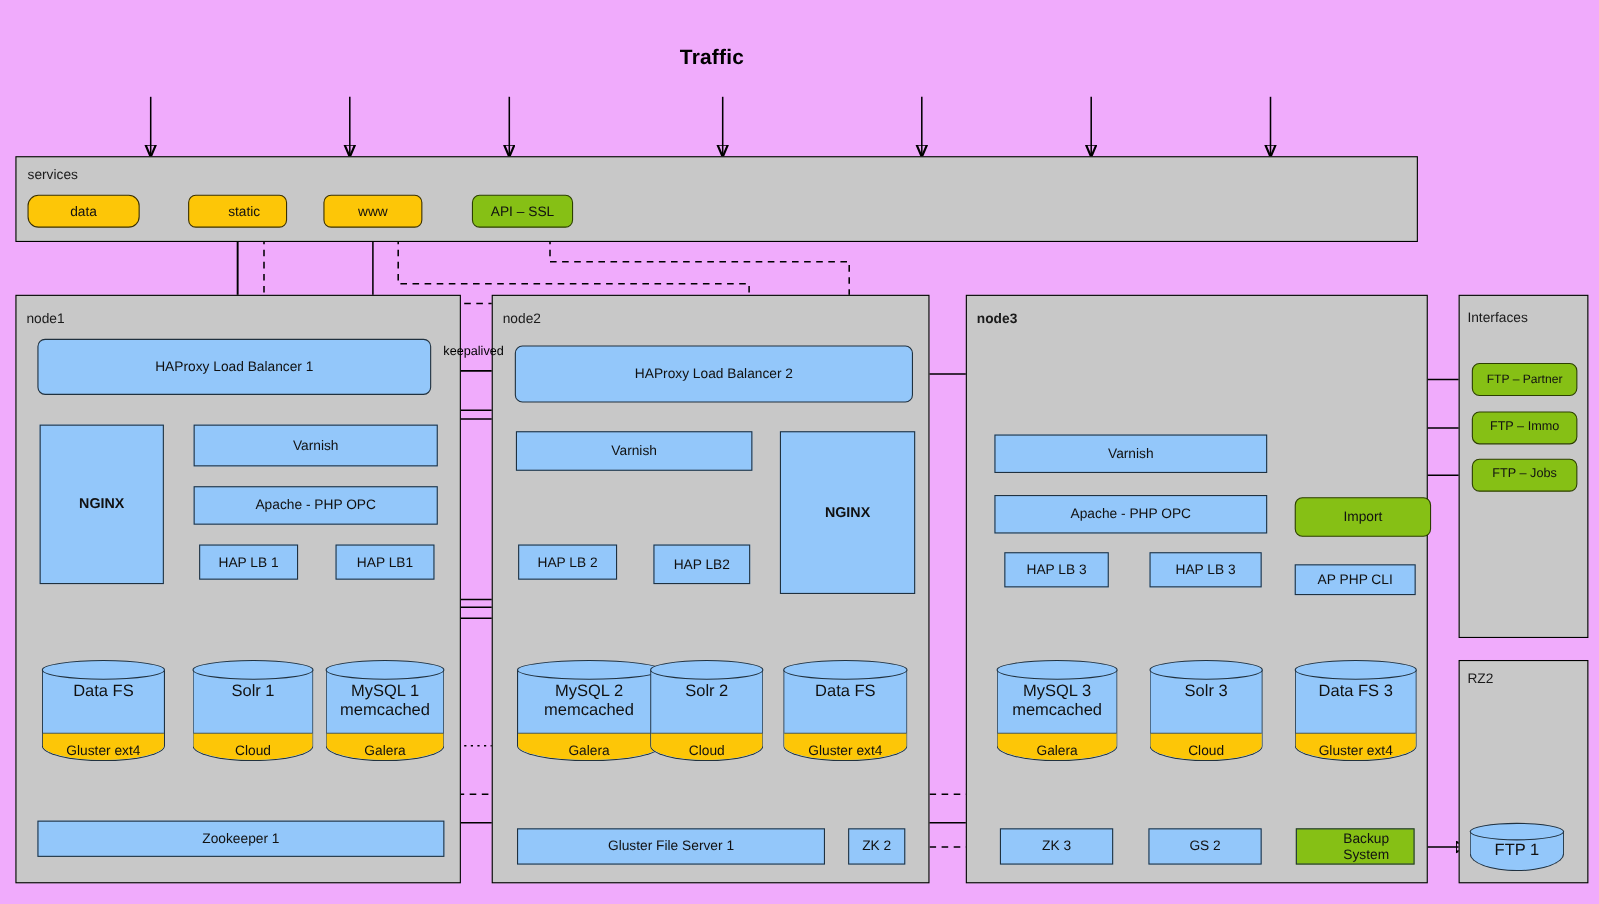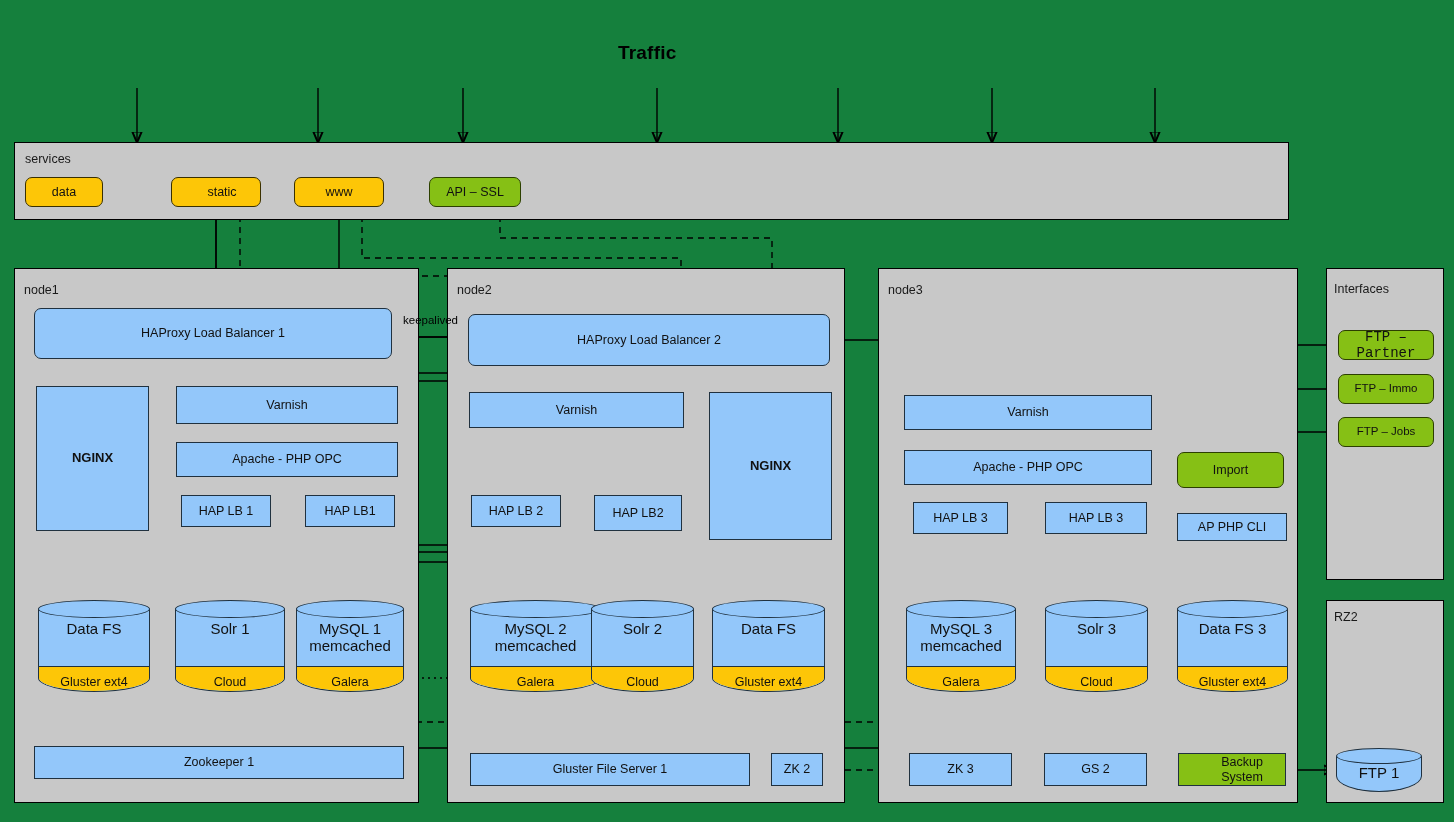--- a/index.html
+++ b/index.html
@@ -1,17 +1,17 @@
 <!DOCTYPE html>
 <html><head>
 <meta charset="utf-8">
 <style>
   html,body{margin:0;padding:0;background:#ffffff;}
   body{font-family:"Liberation Sans",sans-serif;}
-  #stage{position:relative;width:1454px;height:822px;background:#15803d;overflow:hidden;}
+  #stage{position:relative;width:1454px;height:822px;background:#f0abfc;overflow:hidden;}
 
   .title{position:absolute;font-weight:bold;font-size:19px;color:#000;letter-spacing:.2px;}
 
   .zone{position:absolute;background:#c8c8c8;border:1.5px solid #000;box-sizing:border-box;}
   .zone-label{position:absolute;font-size:12.5px;color:#1a1a1a;}
 
   .box{position:absolute;box-sizing:border-box;border:1.2px solid #20313f;
        background:#93c7fa;display:flex;align-items:center;justify-content:center;
        text-align:center;font-size:12.5px;color:#111;line-height:1.15;}
   .box.tall{font-size:13px;font-weight:bold;}
@@ -238,21 +238,21 @@
     <g>
       <polyline class="dash" points="641,700 641,722" style="display:none"></polyline>
       <polyline class="dash" points="641,700 641,722"></polyline>
       <polyline class="dash" points="1096,700 1096,722" style="display:none"></polyline>
     </g>
   </svg>
 
   <div class="zone" style="left:14px;top:142px;width:1275px;height:78px;"></div>
   <div class="zone-label" style="left:25px;top:152px;">services</div>
 
-  <div class="box yellow" style="left:25px;top:177px;width:78px;height:30px;">data</div>
+  <div class="box yellow" style="left:25px;top:177px;width:102px;height:30px;border-radius:10px;">data</div>
   <div class="box yellow" style="left:171px;top:177px;width:90px;height:30px;padding-left:12px;">static</div>
   <div class="box yellow" style="left:294px;top:177px;width:90px;height:30px;">www</div>
   <div class="box green" style="left:429px;top:177px;width:92px;height:30px;">API – SSL</div>
 
   <div class="zone" style="left:14px;top:268px;width:405px;height:535px;"></div>
   <div class="zone-label" style="left:24px;top:283px;">node1</div>
 
   <div class="box rounded" style="left:34px;top:308px;width:358px;height:51px;">HAProxy Load Balancer 1</div>
   <div class="box tall" style="left:36px;top:386px;width:113px;height:145px;">NGINX</div>
   <div class="box" style="left:176px;top:386px;width:222px;height:38px;">Varnish</div>
@@ -320,28 +320,28 @@
       </div>
       <div class="top"></div>
     <div class="lbl">Data FS</div>
     <div class="blbl">Gluster ext4</div>
   </div>
 
   <div class="box" style="left:470px;top:753px;width:280px;height:33px;">Gluster File Server 1</div>
   <div class="box" style="left:771px;top:753px;width:52px;height:33px;">ZK 2</div>
 
   <div class="zone" style="left:878px;top:268px;width:420px;height:535px;"></div>
-  <div class="zone-label" style="left:888px;top:283px;">node3</div>
+  <div class="zone-label" style="left:888px;top:283px;font-weight:bold;">node3</div>
 
   <div class="box" style="left:904px;top:395px;width:248px;height:35px;">Varnish</div>
   <div class="box" style="left:904px;top:450px;width:248px;height:35px;">Apache - PHP OPC</div>
   <div class="box" style="left:913px;top:502px;width:95px;height:32px;">HAP LB 3</div>
   <div class="box" style="left:1045px;top:502px;width:102px;height:32px;">HAP LB 3</div>
 
-  <div class="box green" style="left:1177px;top:452px;width:107px;height:36px;">Import</div>
+  <div class="box green" style="left:1177px;top:452px;width:124px;height:36px;">Import</div>
   <div class="box" style="left:1177px;top:513px;width:110px;height:28px;">AP PHP CLI</div>
 
   <div class="cyl" style="left:906px;top:600px;width:110px;height:92px;">
     <div class="body">
         <div class="band"></div>
       </div>
       <div class="top"></div>
     <div class="lbl" style="white-space:pre-line;">MySQL 3
 memcached</div>
     <div class="blbl">Galera</div>
@@ -363,21 +363,21 @@
     <div class="blbl">Gluster ext4</div>
   </div>
 
   <div class="box" style="left:909px;top:753px;width:103px;height:33px;">ZK 3</div>
   <div class="box" style="left:1044px;top:753px;width:103px;height:33px;">GS 2</div>
   <div class="box green sq" style="left:1178px;top:753px;width:108px;height:33px;padding-left:20px;">Backup System</div>
 
   <div class="zone" style="left:1326px;top:268px;width:118px;height:312px;"></div>
   <div class="zone-label" style="left:1334px;top:282px;">Interfaces</div>
 
-  <div class="box green" style="left:1338px;top:330px;width:96px;height:30px;font-size:14px;font-family:Liberation Mono, monospace;">FTP – Partner</div>
+  <div class="box green" style="left:1338px;top:330px;width:96px;height:30px;font-size:11px;">FTP – Partner</div>
   <div class="box green" style="left:1338px;top:374px;width:96px;height:30px;font-size:11.5px;">FTP – Immo</div>
   <div class="box green" style="left:1338px;top:417px;width:96px;height:30px;font-size:11.5px;">FTP – Jobs</div>
 
   <div class="zone" style="left:1326px;top:600px;width:118px;height:203px;"></div>
   <div class="zone-label" style="left:1334px;top:610px;">RZ2</div>
 
   <div class="cyl plain" style="left:1336px;top:748px;width:86px;height:44px;">
     <div class="body" style="top:8px;"></div>
       <div class="top" style="height:16px;"></div>
     <div class="lbl" style="top:16px;">FTP 1</div>

